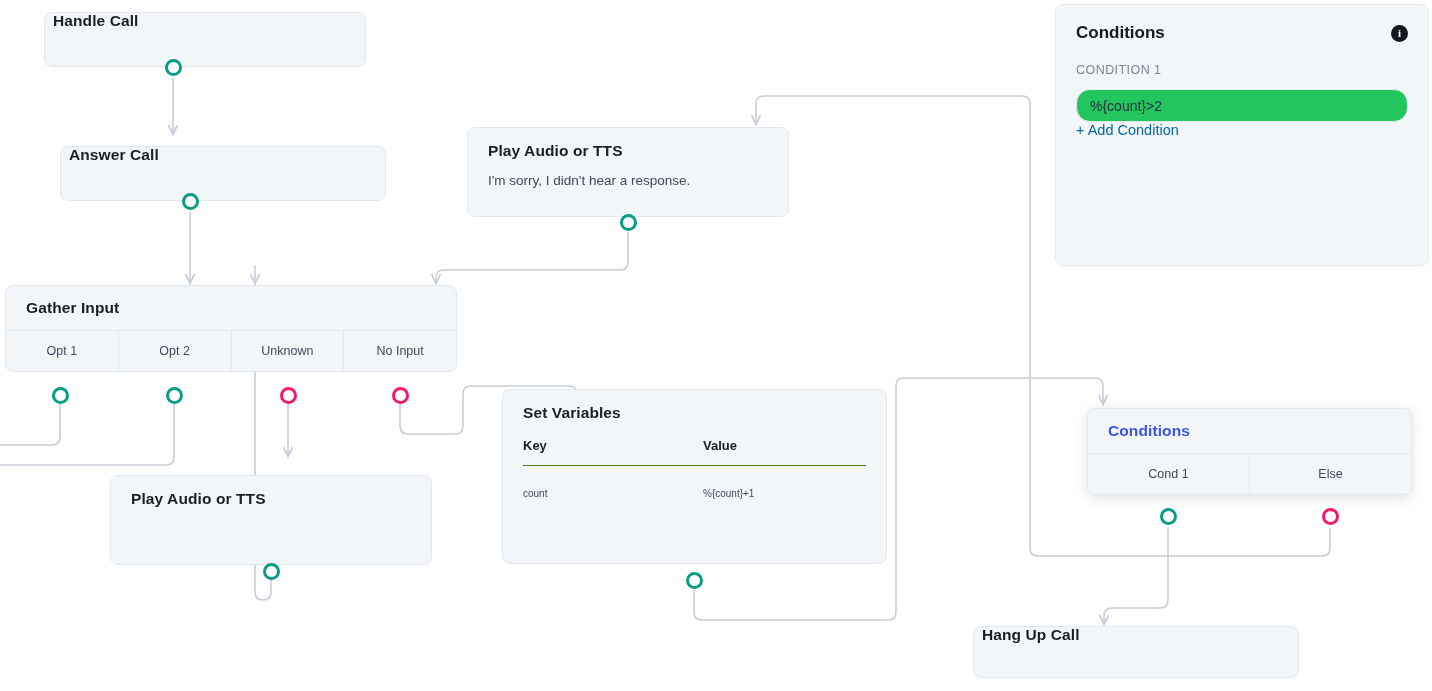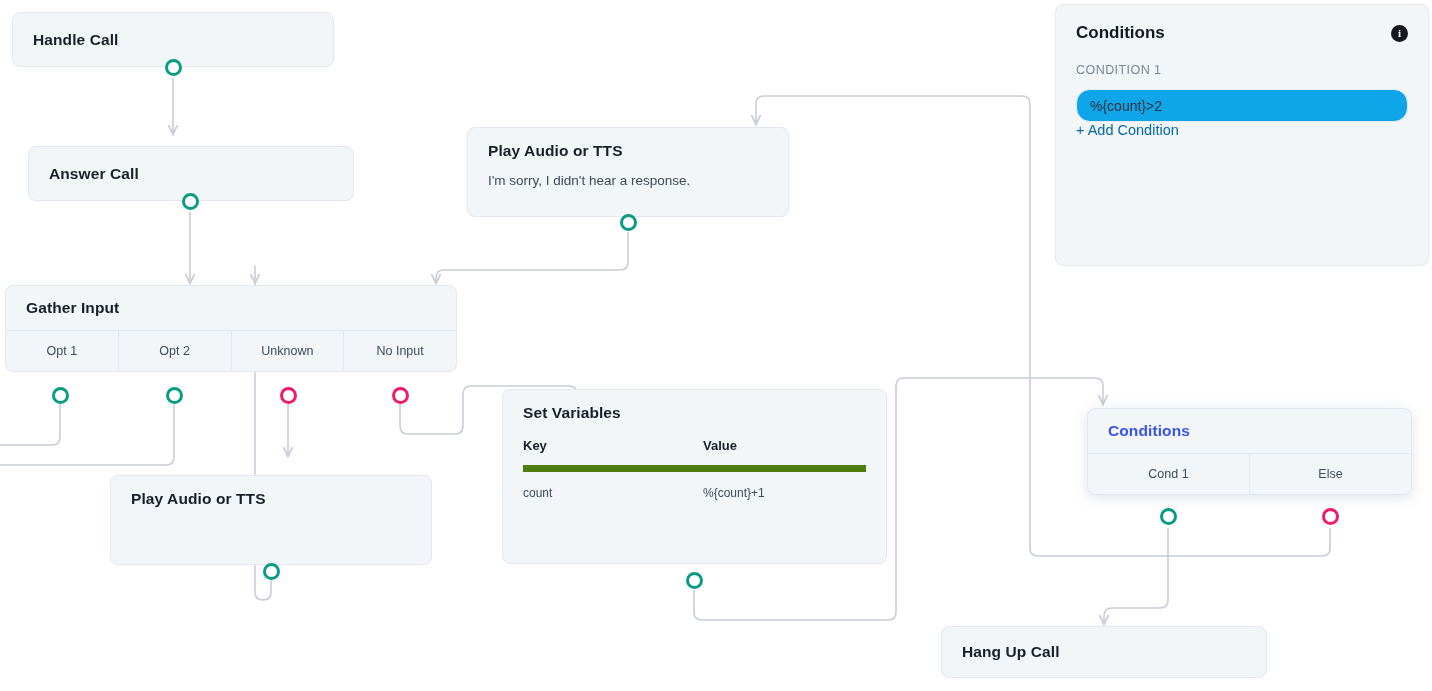--- a/index.html
+++ b/index.html
@@ -10,21 +10,21 @@
   #canvas{position:absolute;inset:0;width:1432px;height:691px;}
 
   svg.edges{position:absolute;left:0;top:0;width:1432px;height:691px;
             pointer-events:none;z-index:1;overflow:visible;}
   svg.edges path{fill:none;stroke:#c8cdd7;stroke-width:1.6;}
 
   
   .node{position:absolute;z-index:3;background:#f2f6f9;border:1px solid #e2e8ef;
         border-radius:8px;box-sizing:border-box;}
   .node .title{font-size:15.5px;font-weight:700;color:#1a1f27;letter-spacing:.1px;}
-  .node.simple{display:flex;align-items:center;padding:0 20px;}
+  .node.simple{display:flex;padding:0 8px;margin-left:32px;}
   .node.simple .title{line-height:1;}
 
   .node .head{padding:14px 20px 0 20px;}
   .node .subtitle{font-size:13.5px;color:#3e4a5a;padding:0 20px 14px 20px;margin-top:13px;
                   line-height:1.2;}
 
   
   .node.branching{padding:0;overflow:visible;}
   .node.branching .head{padding:13px 20px 13px 20px;}
   .branchrow{display:flex;border-top:1px solid #e2e8ef;}
@@ -36,40 +36,40 @@
   
   .handle{position:absolute;width:17px;height:17px;border-radius:50%;
           box-sizing:border-box;background:#ffffff;z-index:6;}
   .handle.green{border:3px solid #089c84;}
   .handle.pink{border:3px solid #f4186a;}
 
   
   .vartable{padding:0 20px 0 20px;margin-top:16px;}
   .vartable .thead{display:flex;font-size:13px;font-weight:700;color:#1a1f27;
                    padding-bottom:12px;}
-  .vartable .trow{display:flex;font-size:12px;color:#3e4a5a;
-                  border-top:7px solid #4d7c0f;padding-top:14px;}
+  .vartable .trow{display:flex;font-size:10px;color:#3e4a5a;
+                  border-top:1px solid #4d7c0f;padding-top:22px;}
   .vartable .c-key{width:180px;}
   .vartable .c-val{flex:1;}
 
   
   .node.selected{box-shadow:0 3px 14px rgba(60,80,120,.16);}
   .node.selected .title{color:#3a53f0;}
 
   
   .panel{position:absolute;z-index:4;background:#f2f6f9;border:1px solid #e4e9ef;
          border-radius:8px;box-sizing:border-box;padding:18px 20px 20px 20px;}
   .panel-head{display:flex;align-items:center;justify-content:space-between;}
   .panel-title{font-size:17px;font-weight:700;color:#14181f;}
   .info-icon{width:17px;height:17px;border-radius:50%;background:#15191f;
              color:#ffffff;font-size:11px;font-weight:700;font-family:"Liberation Serif",serif;
              display:flex;align-items:center;justify-content:center;line-height:1;
              cursor:pointer;}
   .panel-label{font-size:12.5px;color:#7b8593;letter-spacing:.45px;margin-top:20px;}
-  .panel-input{margin-top:12px;background:#0ea5e9;border:1px solid #e4e9ef;border-radius:14px;
+  .panel-input{margin-top:12px;background:#22c55e;border:1px solid #e4e9ef;border-radius:14px;
                height:33px;display:flex;align-items:center;padding:0 13px;
                font-size:14px;color:#2a3140;box-sizing:border-box;cursor:text;}
   .panel-link{font-size:14.5px;color:#0369a1;cursor:pointer;}
 </style>
 </head>
 <body>
 
 <div id="canvas">
 
   <svg class="edges" viewBox="0 0 1432 691">

